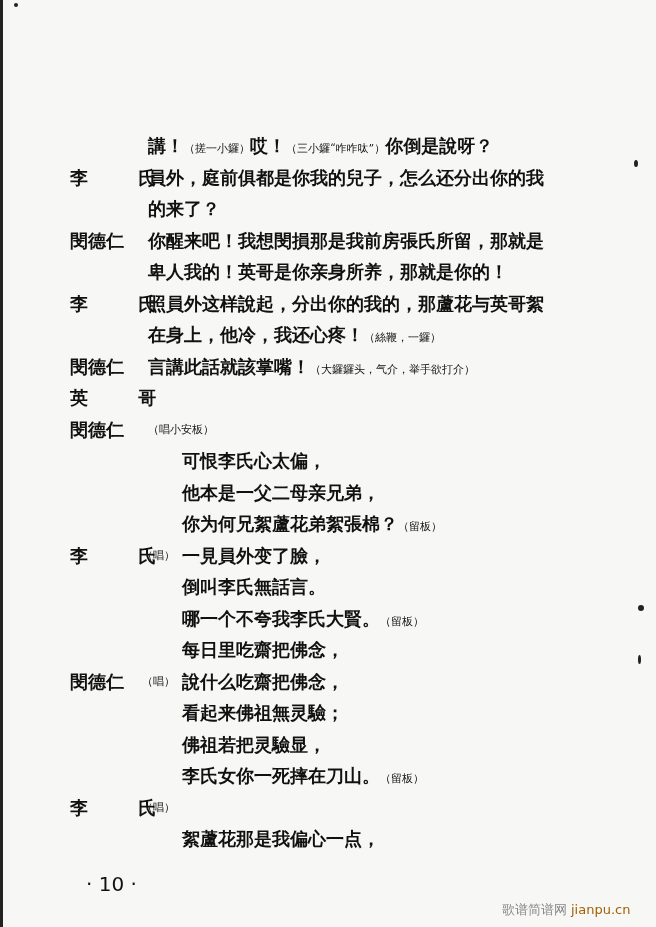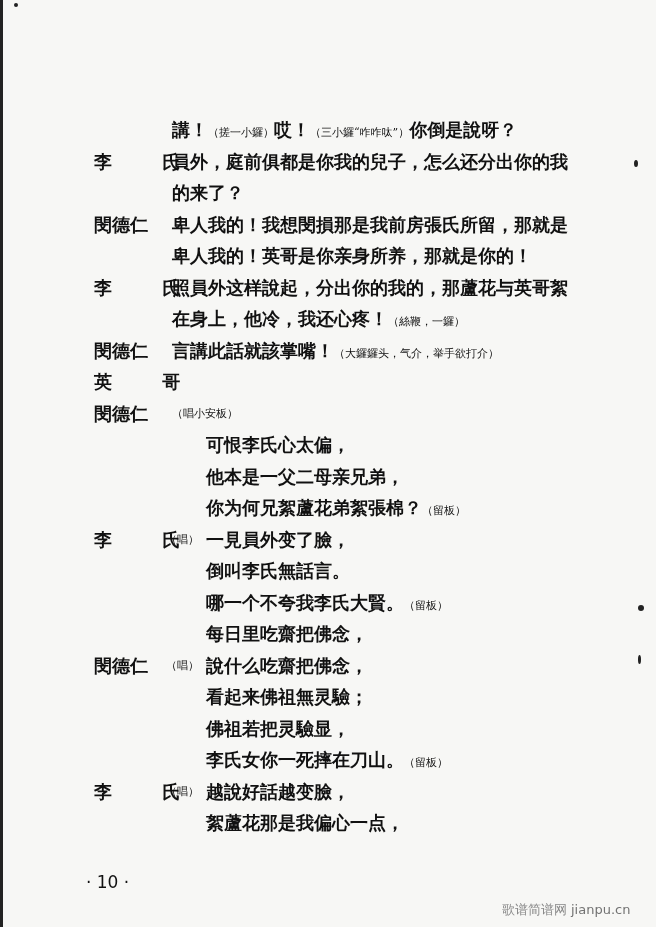--- a/index.html
+++ b/index.html
@@ -23,23 +23,22 @@
     }
     .speckle {
       position: absolute;
       width: 4px; height: 4px;
       background: #222;
       border-radius: 50%;
     }
     .script {
       position: absolute;
       left: 70px;
-      top: 114px;
+      top: 130px;
       width: 520px;
-      margin-left: 24px;
     }
     .line {
       position: relative;
       height: 31.5px;
       line-height: 31.5px;
       white-space: nowrap;
       font-size: 18px;
       font-weight: bold;
     }
     .speaker {
@@ -71,33 +70,33 @@
     }
     .dir {
       font-size: 11px;
       font-weight: normal;
     }
     .page-number {
       position: absolute;
       left: 86px;
       top: 872px;
       font-family: "DejaVu Sans", sans-serif;
-      font-size: 17px;
+      font-size: 20px;
       color: #111;
     }
     .watermark {
       position: absolute;
       left: 502px;
       top: 901px;
       font-family: "DejaVu Sans", sans-serif;
       font-size: 13px;
       color: #888;
     }
     .watermark .domain {
-      color: #737373;
+      color: #a16207;
       margin-left: 4px;
     }
   </style>
 </head>
 <body>
 
 <div class="page-edge"></div>
 <div class="speckle" style="left:14px;top:3px;"></div>
 <div class="speckle" style="left:634px;top:160px;width:4px;height:7px;"></div>
 <div class="speckle" style="left:638px;top:605px;width:6px;height:6px;"></div>
@@ -115,21 +114,21 @@
     <span class="speaker two">李  氏</span>
     <span class="text">員外，庭前俱都是你我的兒子，怎么还分出你的我</span>
   </div>
 
   <div class="line">
     <span class="text">的来了？</span>
   </div>
 
   <div class="line">
     <span class="speaker">閔德仁</span>
-    <span class="text">卑人我的！我想閔損那是我前房張氏所留，那就是</span>
+    <span class="text">你醒来吧！我想閔損那是我前房張氏所留，那就是</span>
   </div>
 
   <div class="line">
     <span class="text">卑人我的！英哥是你亲身所养，那就是你的！</span>
   </div>
 
   <div class="line">
     <span class="speaker two">李  氏</span>
     <span class="text">照員外这样說起，分出你的我的，那蘆花与英哥絮</span>
   </div>
@@ -188,21 +187,20 @@
   <div class="line">
     <span class="text sung">佛祖若把灵驗显，</span>
   </div>
   <div class="line">
     <span class="text sung"><span>李氏女你一死摔在刀山。</span><span class="dir">（留板）</span></span>
   </div>
 
   <div class="line">
     <span class="speaker two">李  氏</span>
     <span class="mode">（唱）</span>
-    <span class="text sung">越說好話越变臉，</span>
   </div>
   <div class="line">
     <span class="text sung">絮蘆花那是我偏心一点，</span>
   </div>
 </div>
 
 <div class="page-number">· 10 ·</div>
 
 <div class="watermark">
   <span>歌谱简谱网</span><span class="domain">jianpu.cn</span>

